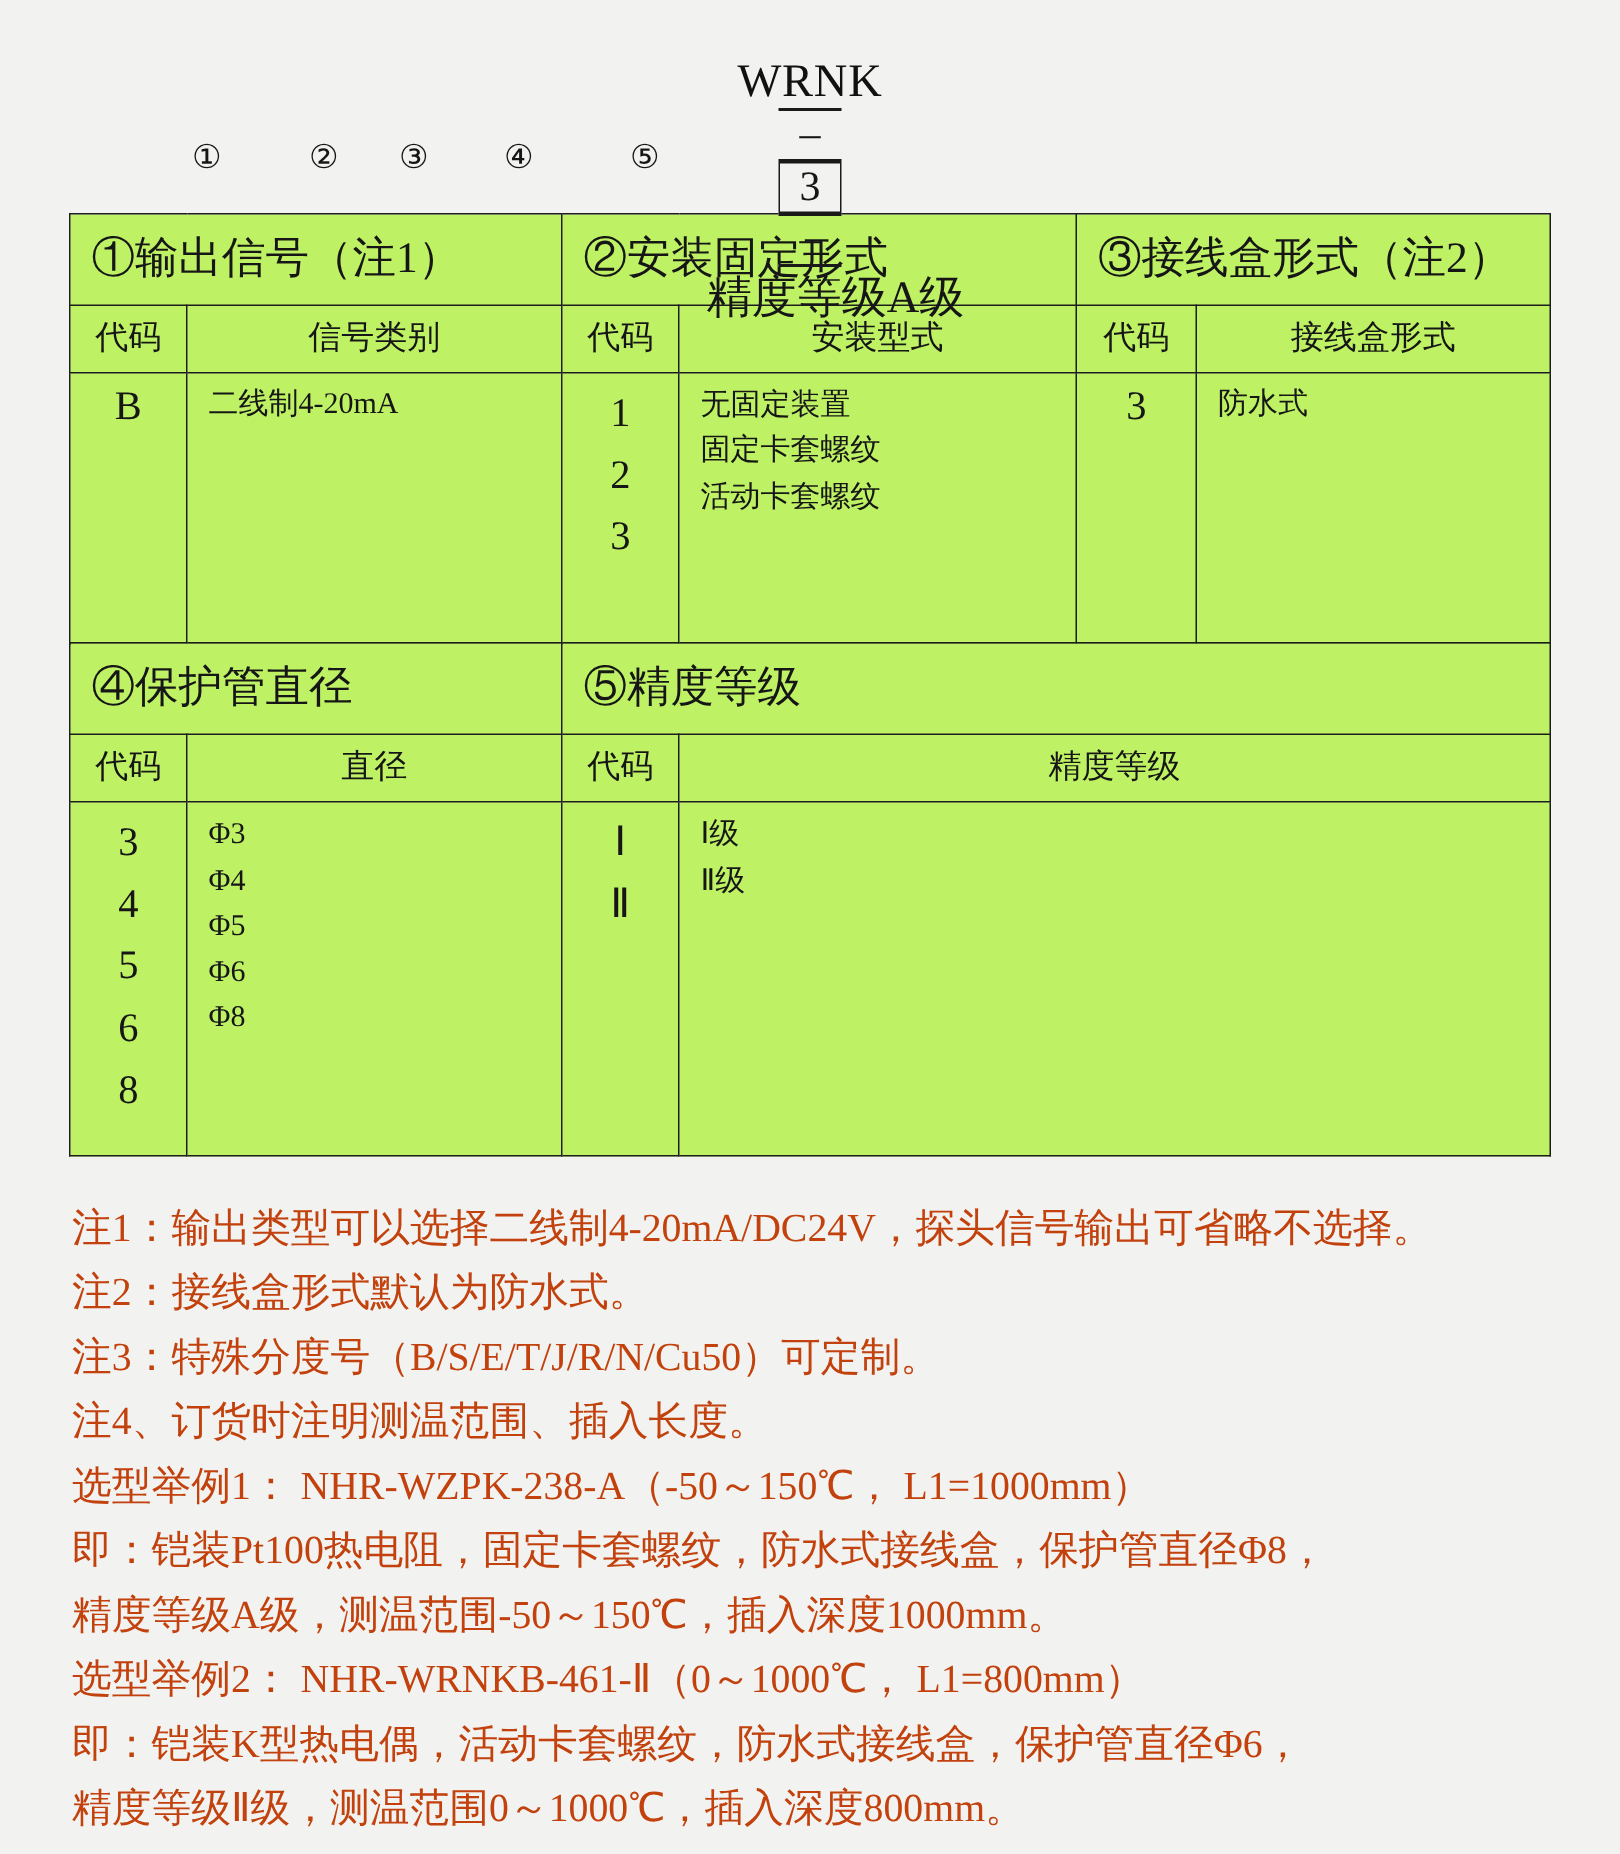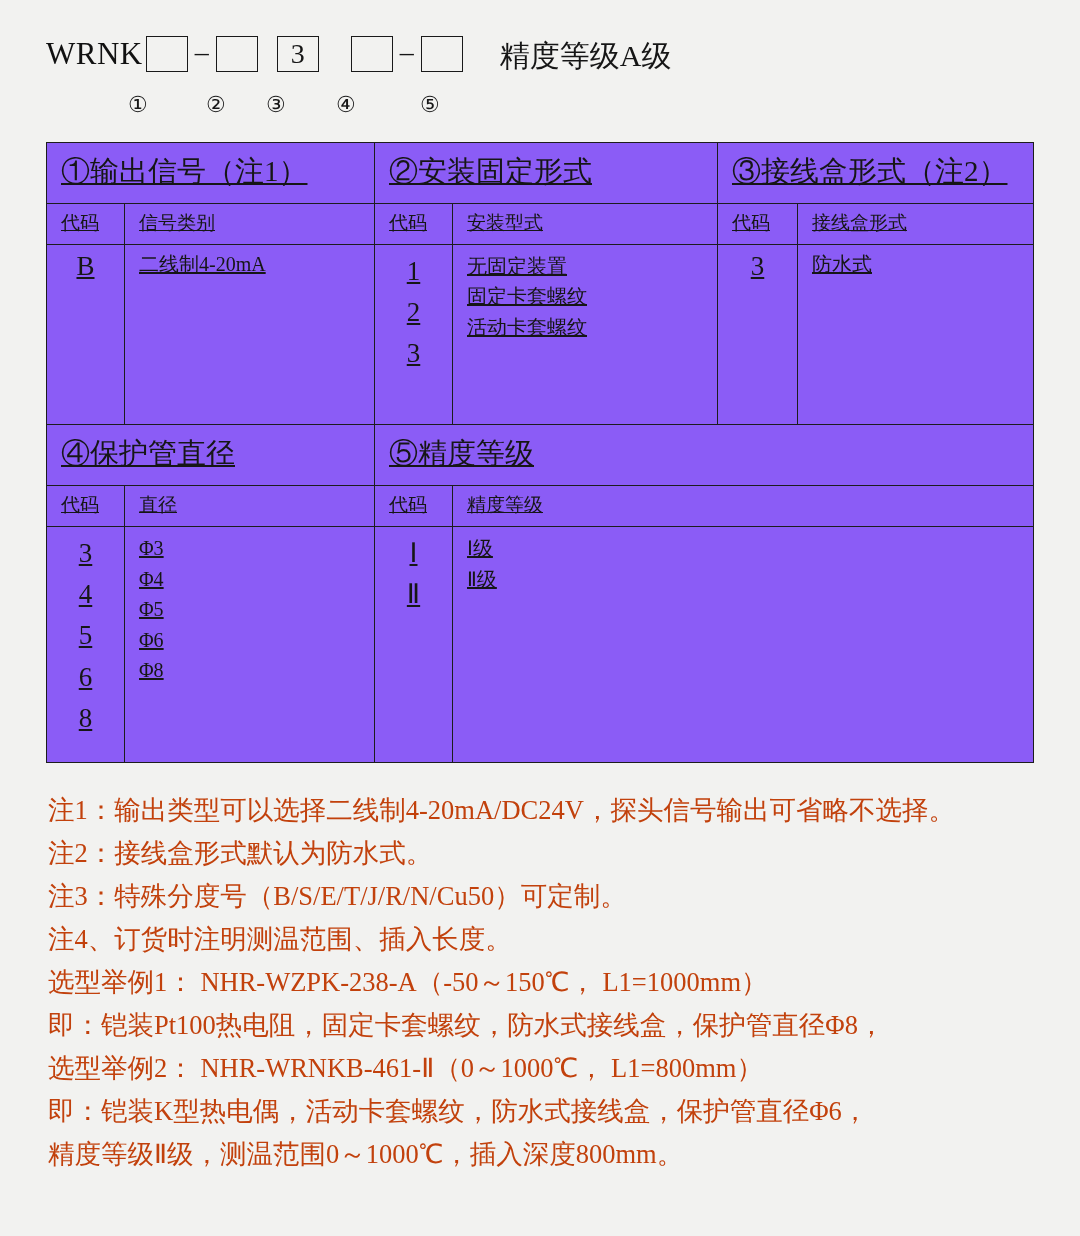--- a/index.html
+++ b/index.html
@@ -21,21 +21,22 @@
     box-sizing: border-box;
     padding: 0 46px;
   }
 
   
   .code-line {
     position: relative;
     height: 56px;
     margin-top: 36px;
     display: flex;
-    align-items: flex-start;
+    align-items: center;
+    flex-direction: column;
   }
   .code-prefix {
     font-size: 31px;
     letter-spacing: 0.5px;
     font-family: "Liberation Serif", serif;
     font-weight: 400;
     color: #111;
   }
   .code-box {
     width: 42px;
@@ -84,33 +85,33 @@
     width: 987px;
     border-collapse: collapse;
     table-layout: fixed;
     margin-top: 16px;
     font-family: "Liberation Serif", serif;
   }
   .tbl td {
     border: 1.6px solid #1d1d1d;
     padding: 0;
     vertical-align: top;
-    background: #8b5cf6;
-    text-decoration: underline;
+    background: #bef264;
   }
   .sec-head {
     font-size: 29px;
     padding: 9px 14px 11px 14px !important;
     font-weight: 400;
     white-space: nowrap;
   }
   .col-head {
-    font-size: 19px;
+    font-size: 22px;
     padding: 6px 14px 8px 14px !important;
     white-space: nowrap;
+    text-align: center;
   }
   .cell {
     font-size: 20px;
     padding: 6px 14px 8px 14px !important;
   }
   .code-cell {
     text-align: center;
     font-size: 27px;
     padding: 6px 8px 8px 8px !important;
   }
@@ -247,18 +248,19 @@
   </tbody>
     </table>
 
   <div class="notes">
     <div class="note">注1：输出类型可以选择二线制4-20mA/DC24V，探头信号输出可省略不选择。</div>
     <div class="note">注2：接线盒形式默认为防水式。</div>
     <div class="note">注3：特殊分度号（B/S/E/T/J/R/N/Cu50）可定制。</div>
     <div class="note">注4、订货时注明测温范围、插入长度。</div>
     <div class="note">选型举例1： NHR-WZPK-238-A（-50～150℃， L1=1000mm）</div>
     <div class="note">即：铠装Pt100热电阻，固定卡套螺纹，防水式接线盒，保护管直径Φ8，</div>
+    <div class="note">精度等级A级，测温范围-50～150℃，插入深度1000mm。</div>
     <div class="note">选型举例2： NHR-WRNKB-461-Ⅱ（0～1000℃， L1=800mm）</div>
     <div class="note">即：铠装K型热电偶，活动卡套螺纹，防水式接线盒，保护管直径Φ6，</div>
     <div class="note">精度等级Ⅱ级，测温范围0～1000℃，插入深度800mm。</div>
   </div>
 
 </div>
 
 </body></html>

